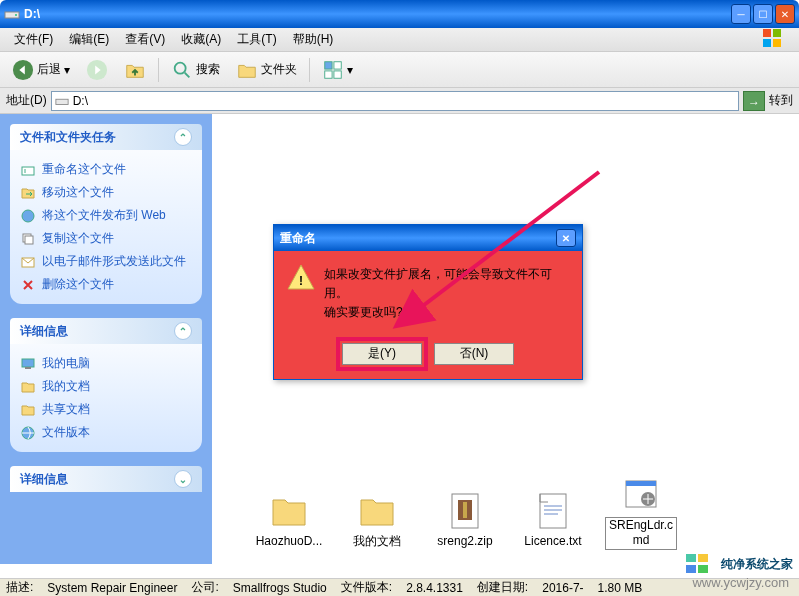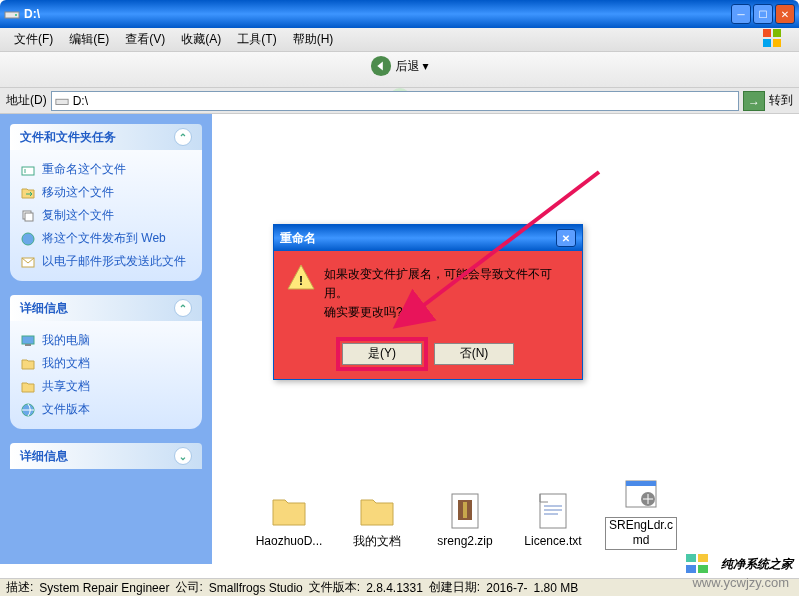--- a/index.html
+++ b/index.html
@@ -10,21 +10,21 @@
     .titlebar-text { flex: 1; font-weight: bold; }
     .titlebar-btns { display: flex; gap: 2px; }
     .titlebar-btn { width: 20px; height: 20px; background: #5c9eff; border: 1px solid #003a8c; border-radius: 3px; display: flex; align-items: center; justify-content: center; color: #fff; font-size: 10px; cursor: pointer; }
     .titlebar-btn.close { background: #e85c2a; }
     
     .menubar { height: 24px; background: linear-gradient(to bottom, #f0f0f0, #e0e0e0); display: flex; align-items: center; padding: 0 6px; border-bottom: 1px solid #ccc; }
     .menu-item { padding: 3px 8px; cursor: pointer; }
     .menu-logo { margin-left: auto; width: 30px; }
     .menu-logo-img { width: 18px; height: 18px; }
     
-    .toolbar { height: 36px; background: linear-gradient(to bottom, #f8f8f8, #e8e8e8); display: flex; align-items: center; padding: 0 6px; border-bottom: 1px solid #ccc; gap: 4px; flex-direction: column; }
+    .toolbar { height: 36px; background: linear-gradient(to bottom, #f8f8f8, #e8e8e8); display: flex; align-items: center; padding: 0 6px; border-bottom: 1px solid #ccc; gap: 4px; }
     .tb-btn { display: flex; align-items: center; gap: 3px; padding: 3px 6px; border-radius: 3px; cursor: pointer; }
     .tb-icon { width: 22px; height: 22px; }
     .tb-sep { width: 1px; height: 24px; background: #ccc; margin: 0 2px; }
     
     .addressbar { height: 26px; background: #e8e8e8; display: flex; align-items: center; padding: 0 6px; border-bottom: 1px solid #ccc; gap: 4px; }
     .addr-field { flex: 1; height: 20px; background: #fff; border: 1px solid #7f9db9; display: flex; align-items: center; padding: 0 3px; gap: 4px; }
     .addr-icon { width: 14px; height: 14px; }
     .addr-go { width: 22px; height: 20px; background: #5c9e5c; border: 1px solid #3a7a3a; display: flex; align-items: center; justify-content: center; color: #fff; cursor: pointer; }
     
     .content { display: flex; height: 450px; }
@@ -45,25 +45,25 @@
     .dialog { position: absolute; left: 273px; top: 224px; width: 310px; background: #ef4444; border: 1px solid #0058c8; box-shadow: 2px 2px 6px rgba(0,0,0,.3); }
     .dialog-title { height: 26px; background: linear-gradient(to bottom, #0058c8, #3d95ff, #0058c8); display: flex; align-items: center; padding: 0 6px; color: #fff; font-weight: bold; }
     .dialog-close { margin-left: auto; width: 20px; height: 18px; background: #5c9eff; border: 1px solid #003a8c; border-radius: 3px; display: flex; align-items: center; justify-content: center; font-size: 10px; cursor: pointer; }
     .dialog-body { padding: 14px 14px 14px 50px; position: relative; }
     .dialog-warn { position: absolute; left: 12px; top: 12px; width: 30px; height: 30px; }
     .dialog-msg { line-height: 1.6; }
     .dialog-btns { display: flex; justify-content: center; gap: 12px; padding: 6px 0 14px; }
     .dbtn { width: 80px; height: 22px; background: #ece9d8; border: 1px solid #888; cursor: pointer; }
     .dbtn-hi { outline: 4px solid #e8145a; outline-offset: 2px; }
     
-    .statusbar { position: absolute; bottom: 0; left: 0; right: 0; height: 18px; background: #ece9d8; border-top: 1px solid #ccc; display: flex; align-items: center; padding: 0 6px; gap: 6px; font-size: 11px; }
+    .statusbar { position: absolute; bottom: 0; left: 0; right: 0; height: 18px; background: #ece9d8; border-top: 1px solid #ccc; display: flex; align-items: center; padding: 0 6px; gap: 14px; font-size: 11px; }
     
     .arrow-overlay { position: absolute; pointer-events: none; z-index: 10; }
     
-    .watermark { position: absolute; right: 6px; bottom: 22px; display: flex; align-items: center; gap: 5px; font-size: 16px; color: #000000; font-style: italic; font-weight: bold;}
+    .watermark { position: absolute; right: 6px; bottom: 22px; display: flex; align-items: center; gap: 5px; font-size: 16px; color: #0c4a6e; font-weight: bold;}
     .wm-logo { width: 30px; height: 20px; display: flex; flex-wrap: wrap; gap: 2px; }
     .wm-sq { width: 10px; height: 8px; }
     .wm-url { position: absolute; right: 10px; bottom: 6px; font-size: 13px; color: #888; }
   </style>
 </head>
 <body>
 
 <div class="titlebar">
   <svg class="titlebar-icon" viewBox="0 0 16 16">
       <rect x="1" y="6" width="14" height="6" fill="#e8e8e8" stroke="#888"></rect>
@@ -170,37 +170,43 @@
           </div>
         <div class="task-item">
             <svg class="task-icon" viewBox="0 0 16 16">
               <path d="M2 4h5l1 1h6v8H2z" fill="#f8d87c" stroke="#c8a84c"></path>
               <path d="M6 9h6m-2-2l2 2-2 2" stroke="#3a7" fill="none"></path>
             </svg>
             <span>移动这个文件</span>
           </div>
         <div class="task-item">
             <svg class="task-icon" viewBox="0 0 16 16">
+              <circle cx="8" cy="8" r="6" fill="#6aa8e8" stroke="#4a8"></circle>
+            </svg>
+            <span>将这个文件发布到 Web</span>
+          </div>
+        <div class="task-item">
+            <svg class="task-icon" viewBox="0 0 16 16">
               <rect x="3" y="3" width="8" height="8" fill="#fff" stroke="#888"></rect>
               <rect x="5" y="5" width="8" height="8" fill="#fff" stroke="#888"></rect>
             </svg>
             <span>复制这个文件</span>
           </div>
         <div class="task-item">
             <svg class="task-icon" viewBox="0 0 16 16">
-              <circle cx="8" cy="8" r="6" fill="#6aa8e8" stroke="#4a8"></circle>
-            </svg>
-            <span>将这个文件发布到 Web</span>
-          </div>
-        <div class="task-item">
-            <svg class="task-icon" viewBox="0 0 16 16">
               <rect x="2" y="4" width="12" height="9" fill="#fff" stroke="#c8a84c"></rect>
               <path d="M2 4l6 5 6-5" stroke="#c8a84c" fill="none"></path>
             </svg>
             <span>以电子邮件形式发送此文件</span>
+          </div>
+        <div class="task-item">
+            <svg class="task-icon" viewBox="0 0 16 16">
+              <path d="M4 4l8 8M12 4l-8 8" stroke="#d33" stroke-width="2"></path>
+            </svg>
+            <span>删除这个文件</span>
           </div>
       </div>
     </div>
     <div class="panel">
       <div class="panel-head">
         <span>详细信息</span>
         <div class="panel-toggle">⌃</div>
       </div>
       <div class="panel-body">
         <div class="task-item">

